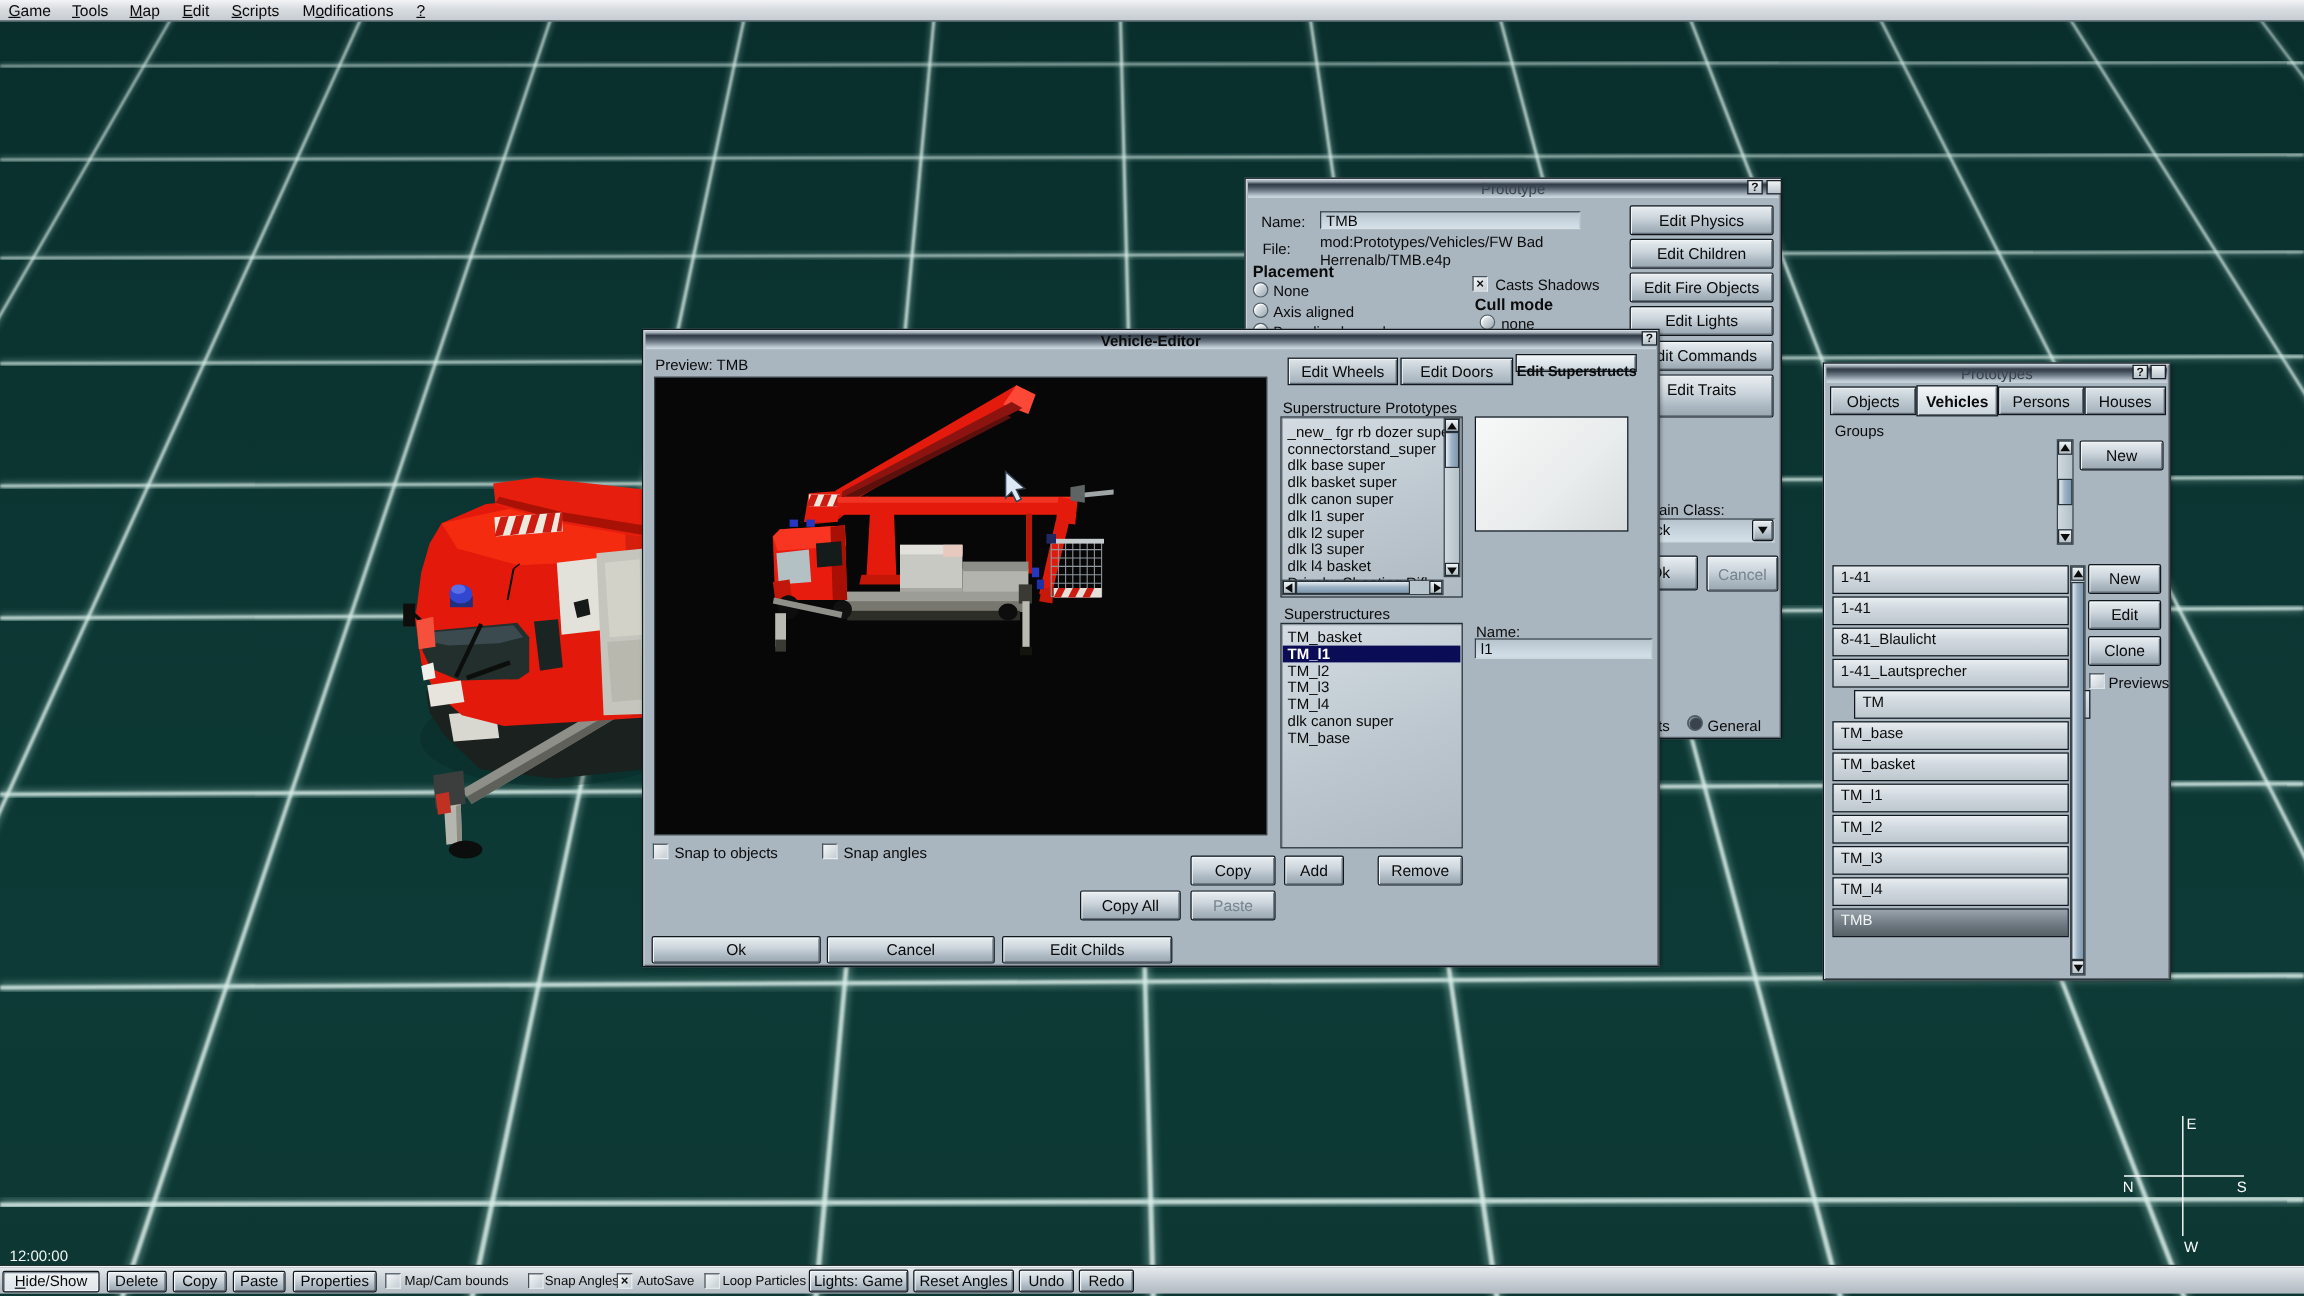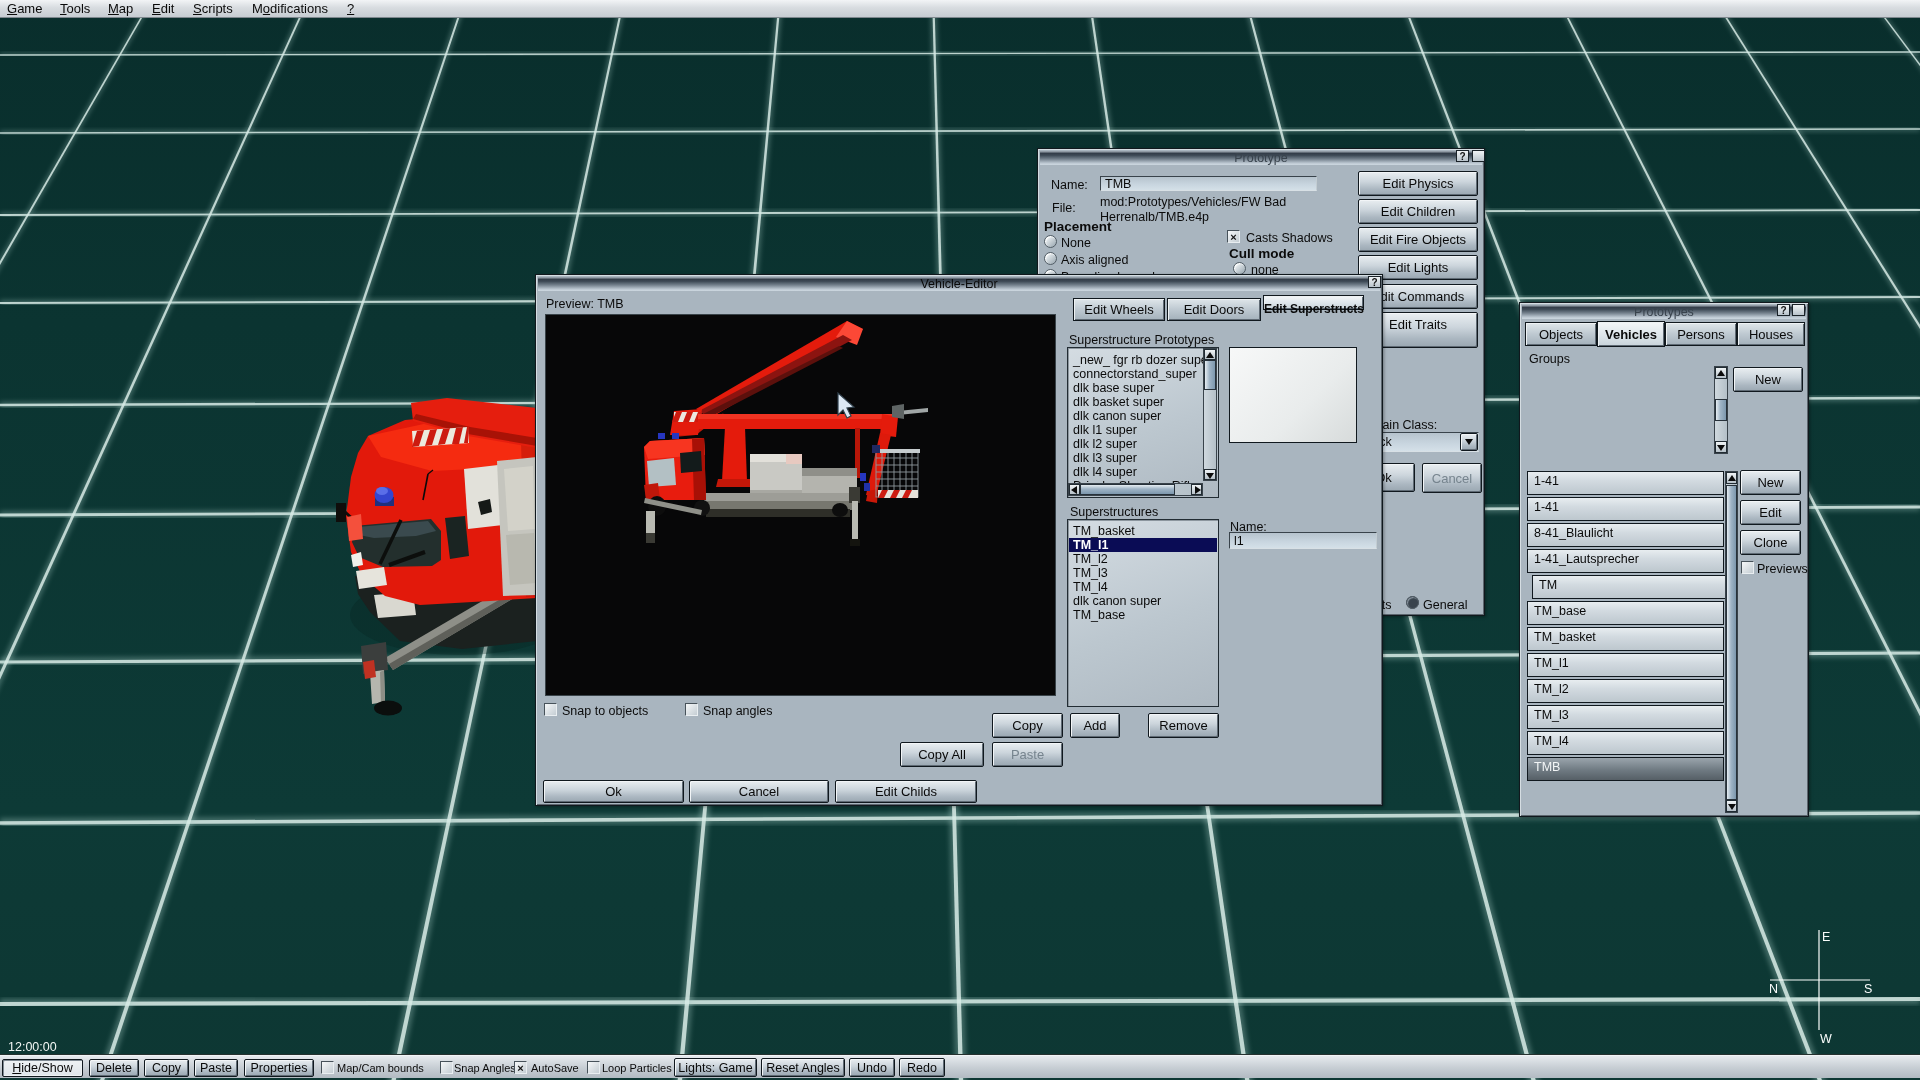--- a/index.html
+++ b/index.html
@@ -251,21 +251,21 @@
   <div class="sb" style="left:0;bottom:0;width:12px;height:12px">
         <div class="tri-d"></div>
       </div>
  </div>
  <div class="btn" style="left:213px;top:64px;width:70px;height:25px;line-height:24px">New</div>
 
  <div class="item" style="left:7px;top:168px;width:197px">1-41</div>
  <div class="item" style="left:7px;top:194px;width:197px">1-41</div>
  <div class="item" style="left:7px;top:220px;width:197px">8-41_Blaulicht</div>
  <div class="item" style="left:7px;top:246px;width:197px">1-41_Lautsprecher</div>
- <div class="item" style="left:12px;top:272px;width:197px">TM</div>
+ <div class="item" style="left:25px;top:272px;width:197px">TM</div>
  <div class="item" style="left:7px;top:298px;width:197px">TM_base</div>
  <div class="item" style="left:7px;top:324px;width:197px">TM_basket</div>
  <div class="item" style="left:7px;top:350px;width:197px">TM_l1</div>
  <div class="item" style="left:7px;top:376px;width:197px">TM_l2</div>
  <div class="item" style="left:7px;top:402px;width:197px">TM_l3</div>
  <div class="item" style="left:7px;top:428px;width:197px">TM_l4</div>
  <div class="item sel" style="left:7px;top:454px;width:197px">TMB</div>
  <div class="sv" style="left:205px;top:168px;width:13px;height:342px">
   <div class="sb" style="left:0;top:0;width:11px;height:12px">
         <div class="tri-u"></div>
@@ -276,21 +276,21 @@
       </div>
  </div>
  <div class="btn" style="left:220px;top:167px;width:61px;height:25px;line-height:24px">New</div>
  <div class="btn" style="left:220px;top:197px;width:61px;height:25px;line-height:24px">Edit</div>
  <div class="btn" style="left:220px;top:227px;width:61px;height:25px;line-height:24px">Clone</div>
  <div class="cb" style="left:221px;top:258px"></div>
  <div class="lbl" style="left:237px;top:259px">Previews</div>
 </div>
 
 <div class="win" style="left:535px;top:274px;width:848px;height:532px">
- <div class="tbar" style="color:#0a0a0a;font-weight:normal">Vehicle-Editor</div>
+ <div class="tbar" style="color:#0a0a0a;font-weight:bold">Vehicle-Editor</div>
  <div class="tbtn" style="left:832px"><b>?</b></div>
  <div class="lbl" style="left:10px;top:22px">Preview: TMB</div>
  <div class="abs" style="left:9px;top:39px;width:511px;height:382px;background:#070708;border:1px solid #394349">
   <svg width="511" height="382" viewBox="0 0 511 382">
 <g>
 
  <polygon points="301,6 317,14 164,103 150,94" fill="#e41b0c"></polygon>
  <polygon points="301,6 317,14 311,30 290,22" fill="#fc4836"></polygon>
  <polygon points="297,20 306,25 162,102 153,96" fill="#8c1410"></polygon>
  <polygon points="293,31 297,33 160,104 155,100" fill="#5c100c"></polygon>
@@ -384,21 +384,21 @@
  <div class="lbl" style="left:533px;top:58px">Superstructure Prototypes</div>
  <div class="listbox" style="left:531px;top:72px;width:152px;height:151px">
   <div class="li" style="top:5px">_new_ fgr rb dozer super</div>
   <div class="li" style="top:19px">connectorstand_super</div>
   <div class="li" style="top:33px">dlk base super</div>
   <div class="li" style="top:47px">dlk basket super</div>
   <div class="li" style="top:61px">dlk canon super</div>
   <div class="li" style="top:75px">dlk l1 super</div>
   <div class="li" style="top:89px">dlk l2 super</div>
   <div class="li" style="top:103px">dlk l3 super</div>
-  <div class="li" style="top:117px">dlk l4 super</div>
+  <div class="li" style="top:117px">dlk l4 basket</div>
   <div class="li" style="top:131px">Driveby Shooting Rifle</div>
  </div>
  <div class="sv" style="left:667px;top:73px;width:14px;height:133px">
   <div class="sb" style="left:0;top:0;width:12px;height:11px">
         <div class="tri-u"></div>
       </div>
   <div class="thumbv" style="left:0px;top:11px;width:12px;height:30px"></div>
   <div class="sb" style="left:0;bottom:0;width:12px;height:11px">
         <div class="tri-d"></div>
       </div>

